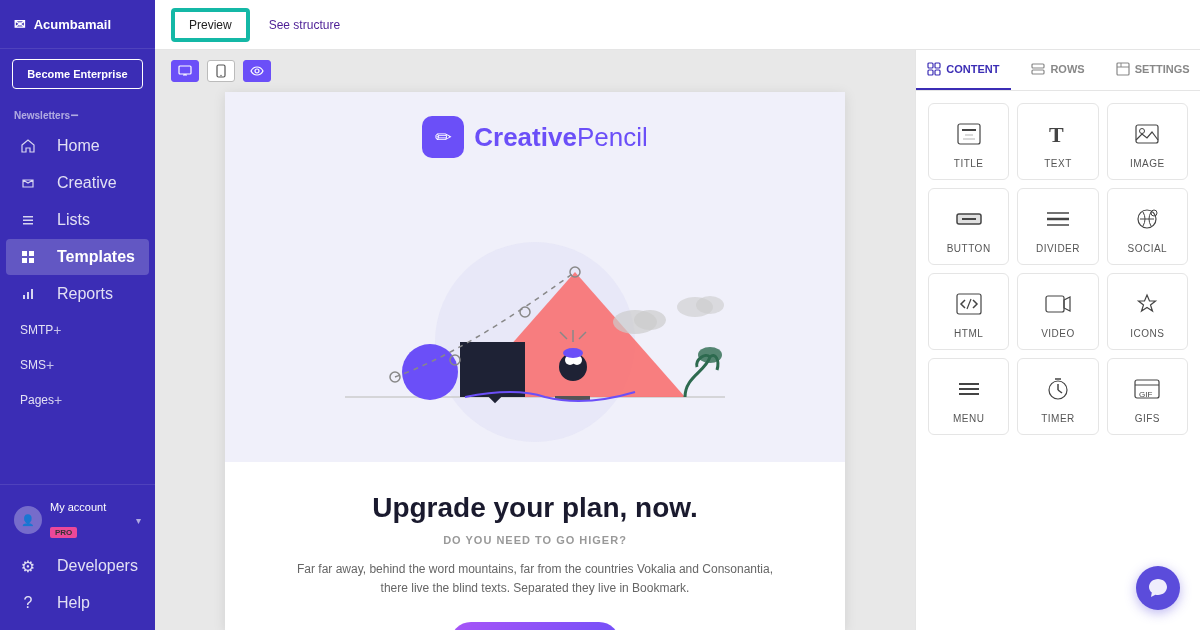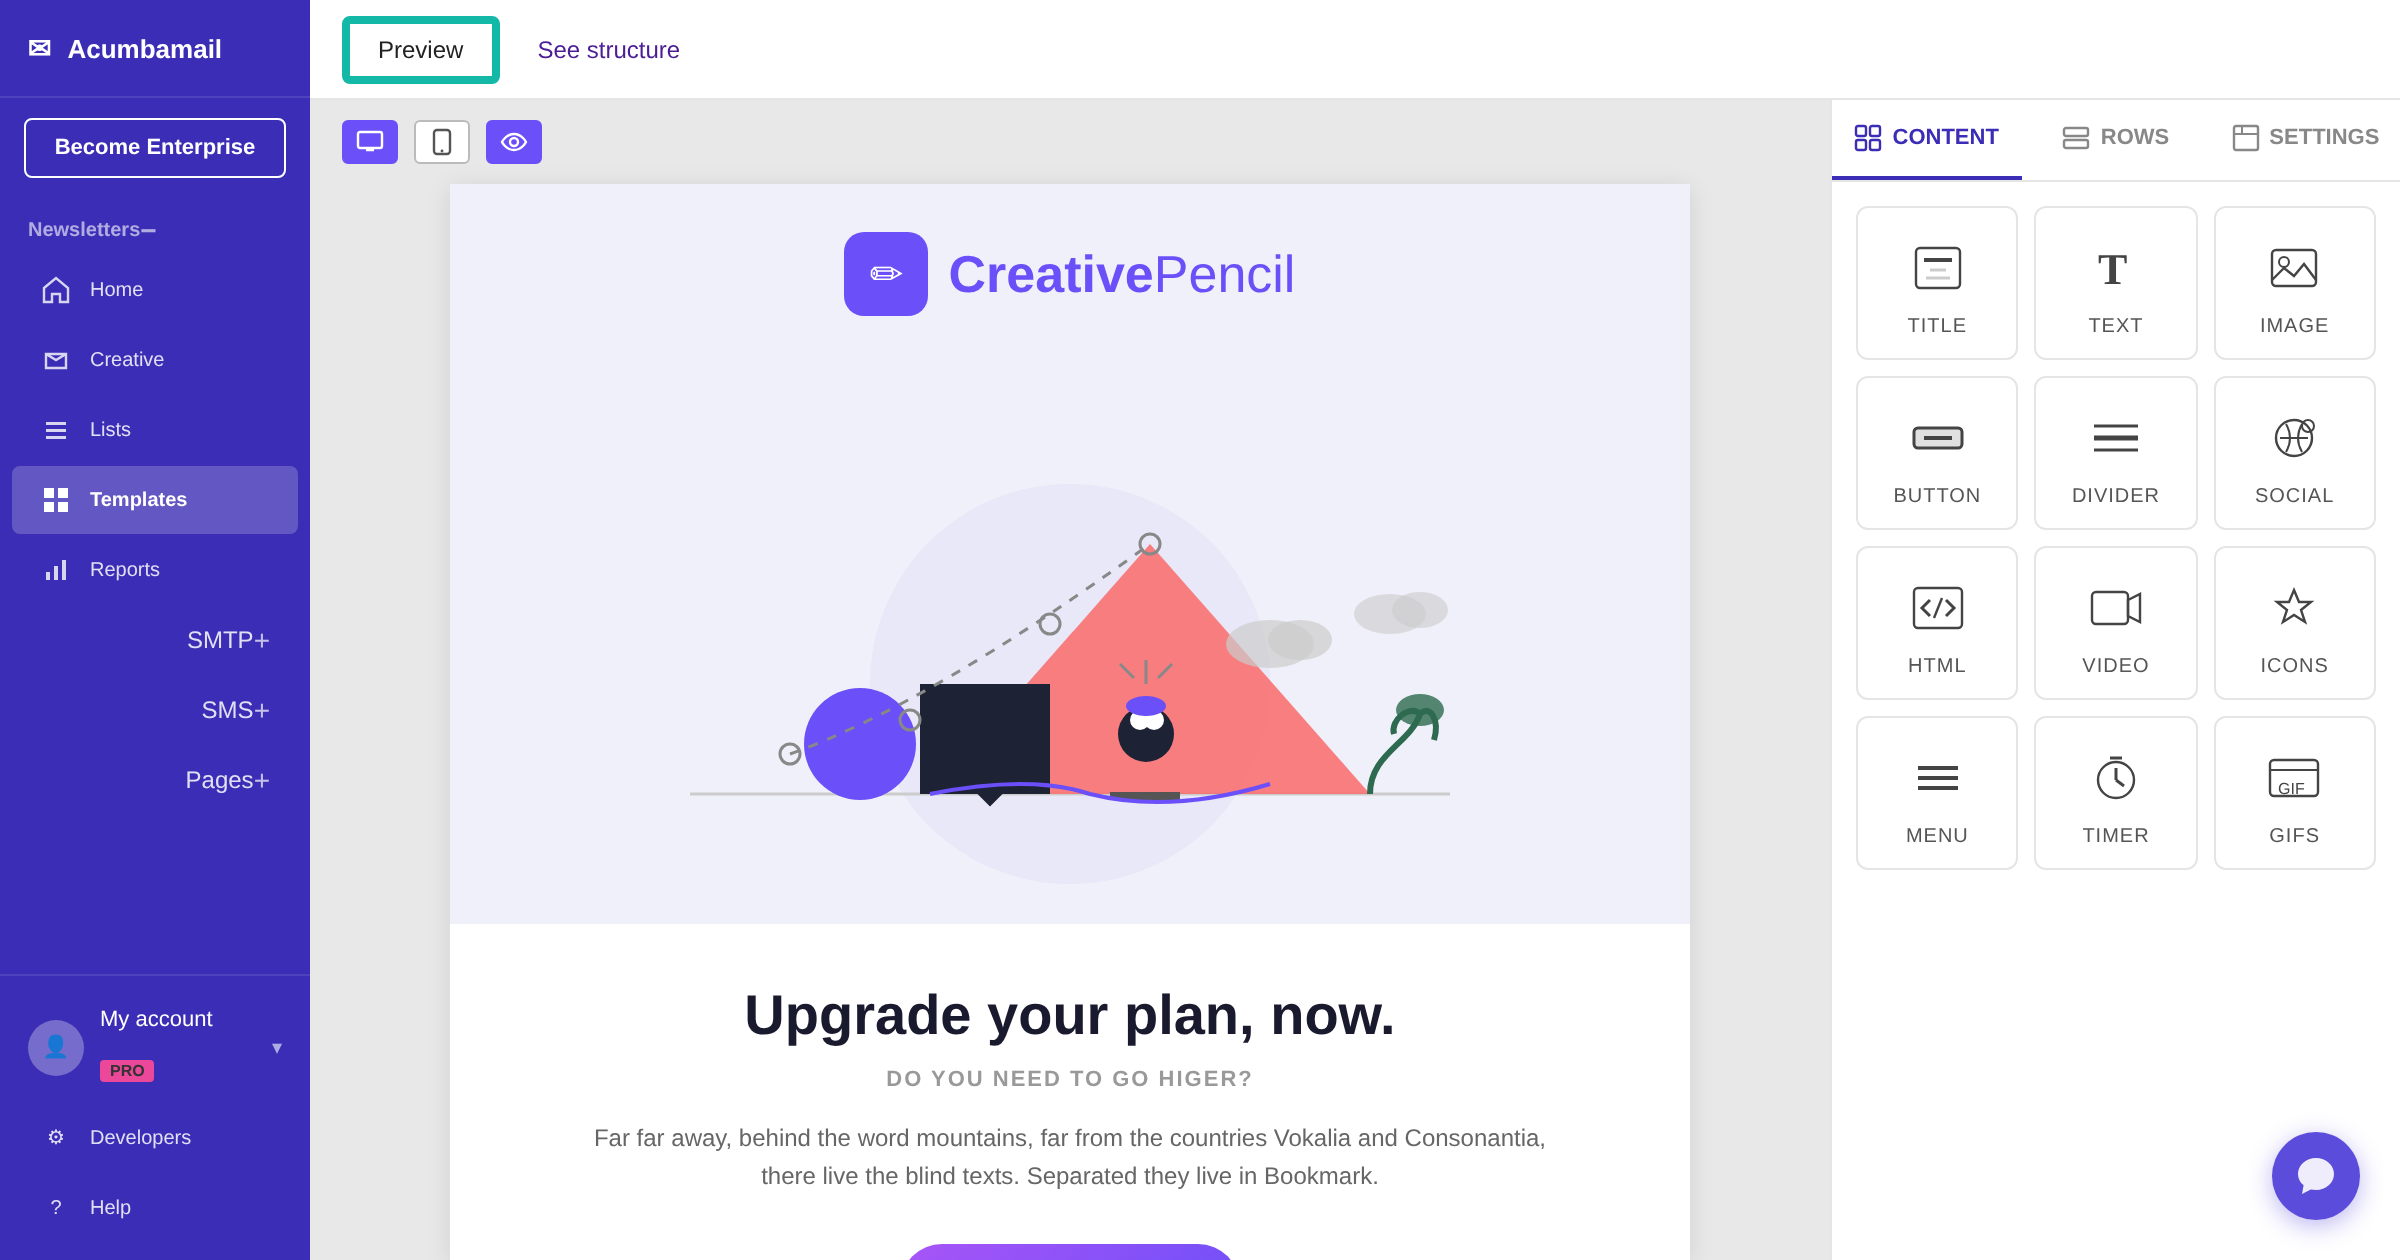--- a/index.html
+++ b/index.html
@@ -44,23 +44,23 @@
       justify-content: flex-start;
       align-items: center;
     }
     .sidebar-nav {
       flex: 1;
       overflow-y: auto;
     }
     .sidebar-item {
       display: flex;
       align-items: center;
-      gap: 9px;
+      gap: 21px;
       padding: 9px 14px;
-      font-size: 10px;
+      font-size: 16px;
       color: rgba(255,255,255,0.85);
       cursor: pointer;
       border-radius: 4px;
       margin: 1px 6px;
     }
     .sidebar-item.active {
       background: rgba(255,255,255,0.2);
       color: white;
       font-weight: 600;
     }
@@ -68,21 +68,21 @@
       width: 16px;
       height: 16px;
       flex-shrink: 0;
       display: flex;
       align-items: center;
       justify-content: center;
     }
     .sidebar-divider-item {
       display: flex;
       align-items: center;
-      justify-content: flex-end;
+      justify-content: flex-start;
       padding: 9px 14px;
       font-size: 12px;
       color: rgba(255,255,255,0.85);
       cursor: pointer;
       margin: 1px 6px;
     }
     .sidebar-bottom {
       border-top: 1px solid rgba(255,255,255,0.1);
       padding: 8px 0;
     }

